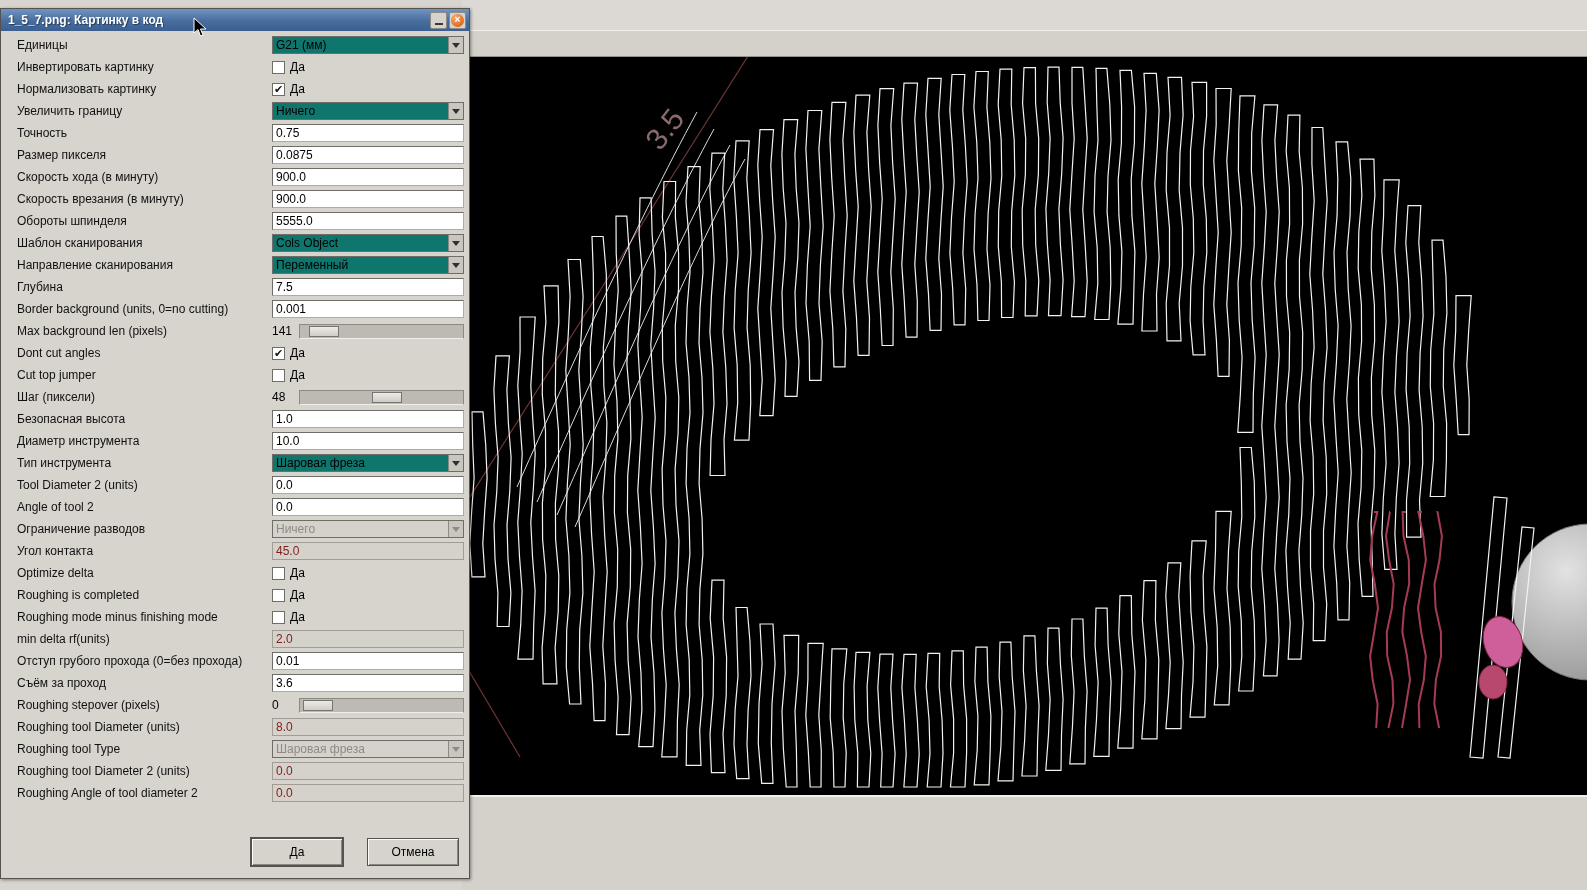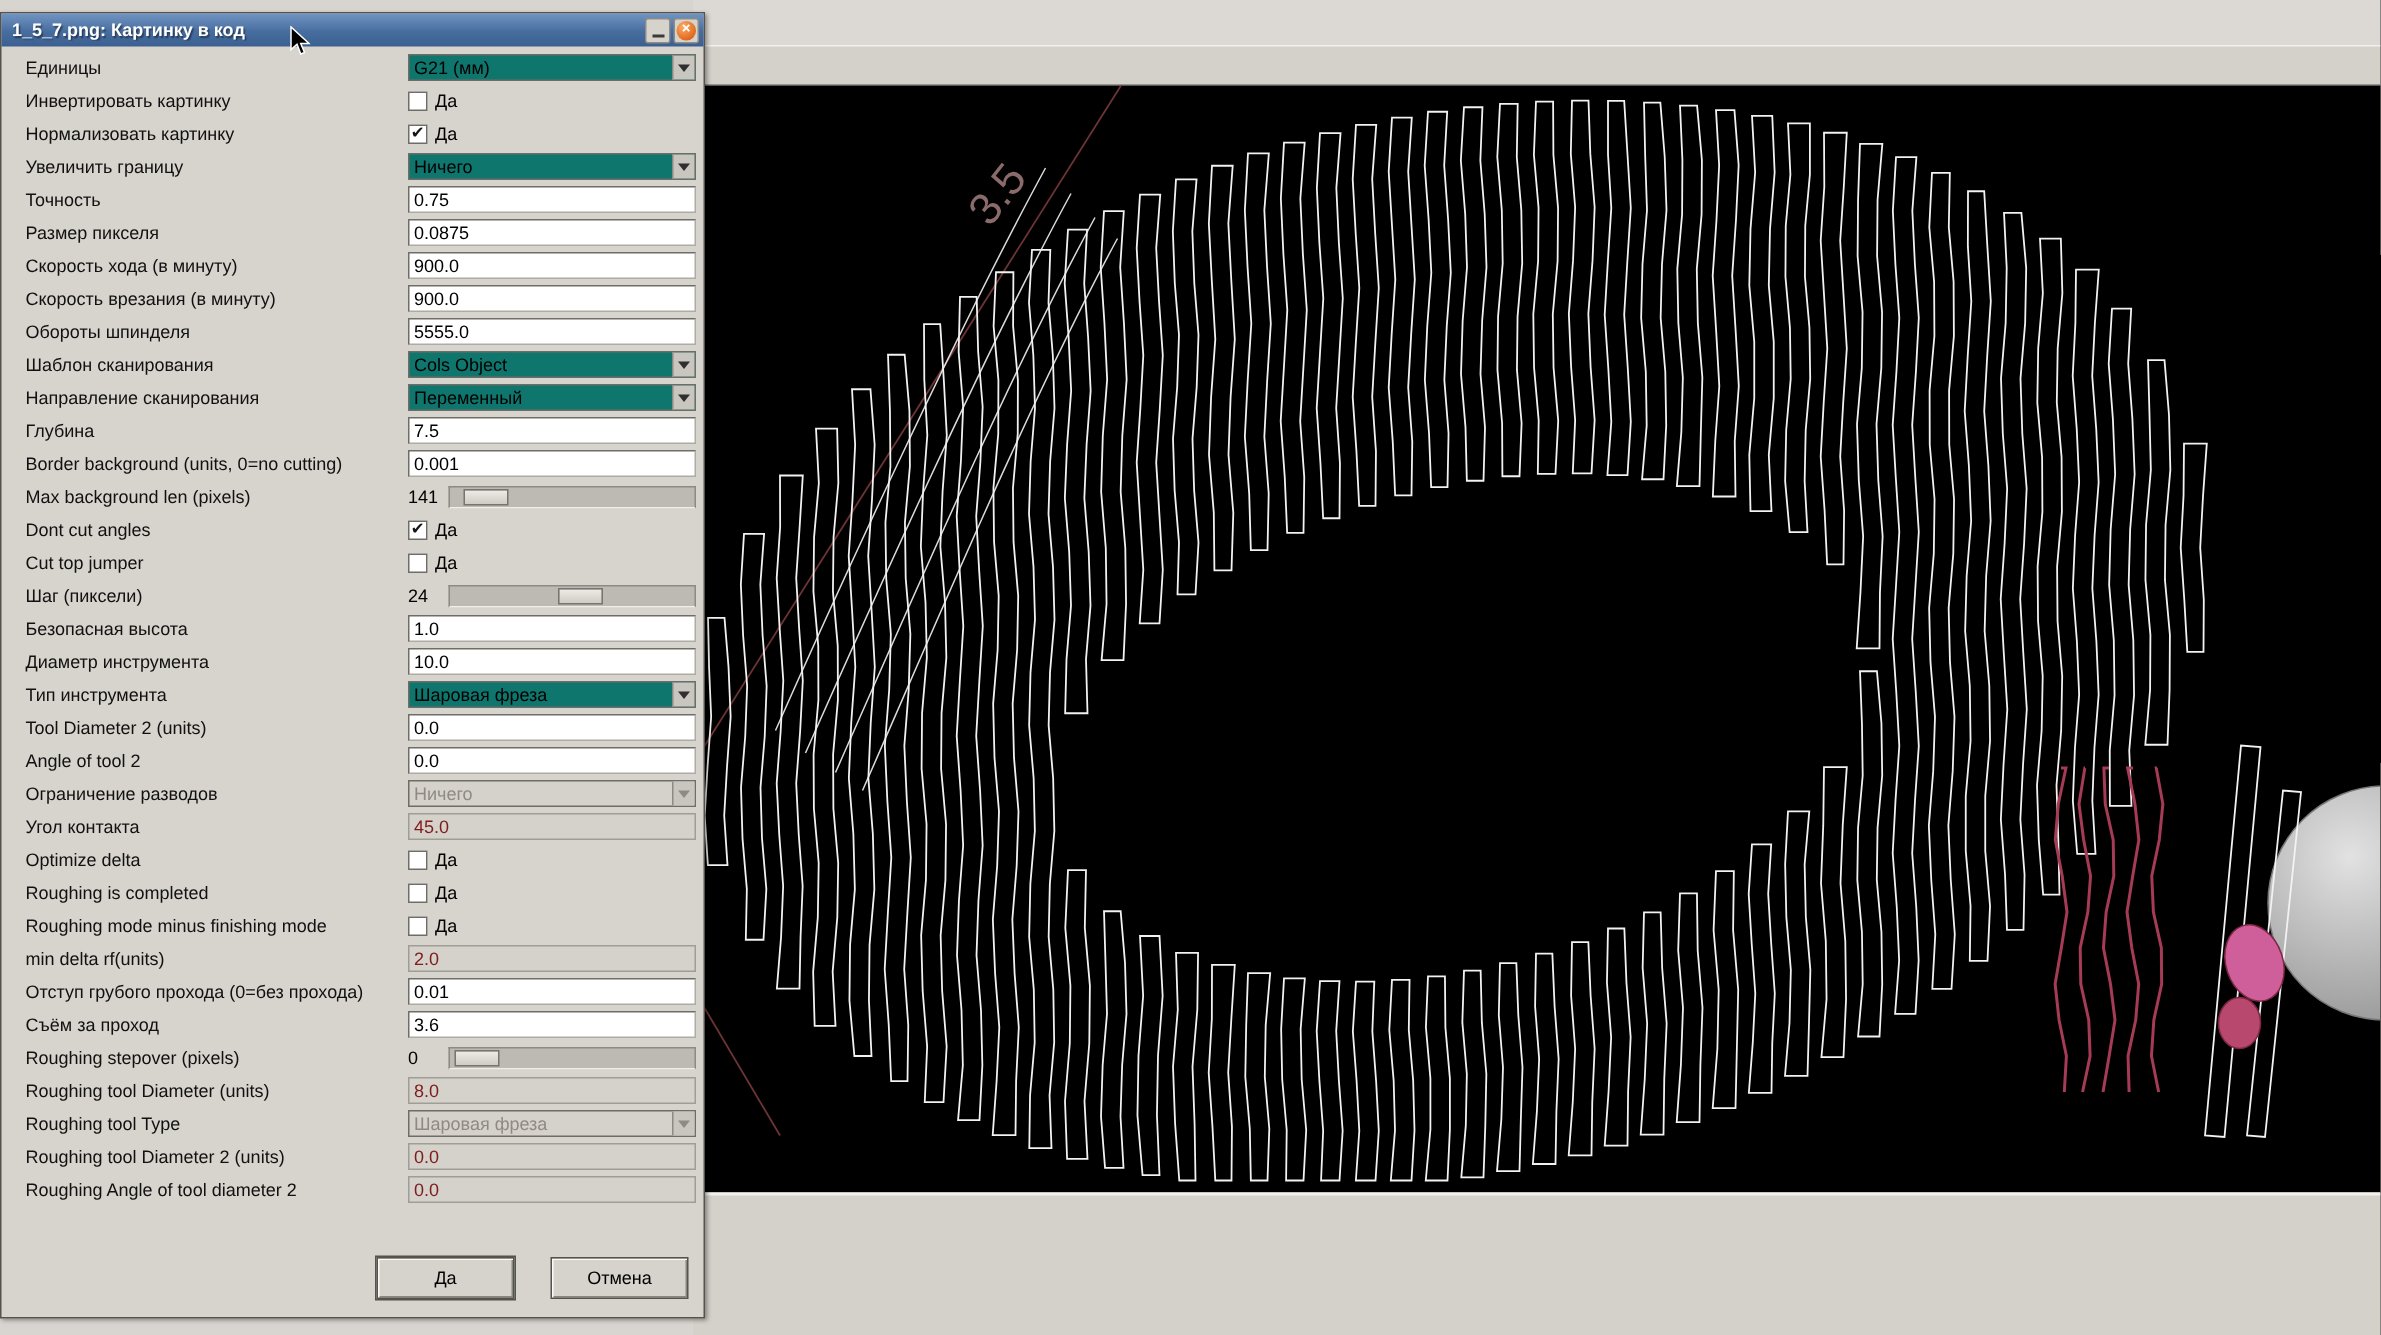--- a/index.html
+++ b/index.html
@@ -294,21 +294,21 @@
       <div class="row">
         <span class="lbl">Cut top jumper</span>
         <span class="ctl">
           <span class="cb"></span>
           <span class="cb-lbl">Да</span>
         </span>
       </div>
       <div class="row">
         <span class="lbl">Шаг (пиксели)</span>
         <span class="ctl">
-          <span class="sl-val">24</span>
+          <span class="sl-val">48</span>
           <div class="trough">
             <div class="handle" style="left: calc(55% - 17.6px);"></div>
           </div>
         </span>
       </div>
       <div class="row">
         <span class="lbl">Безопасная высота</span>
         <span class="ctl">
           <input class="entry" readonly="" value="1.0" style="">
         </span>

